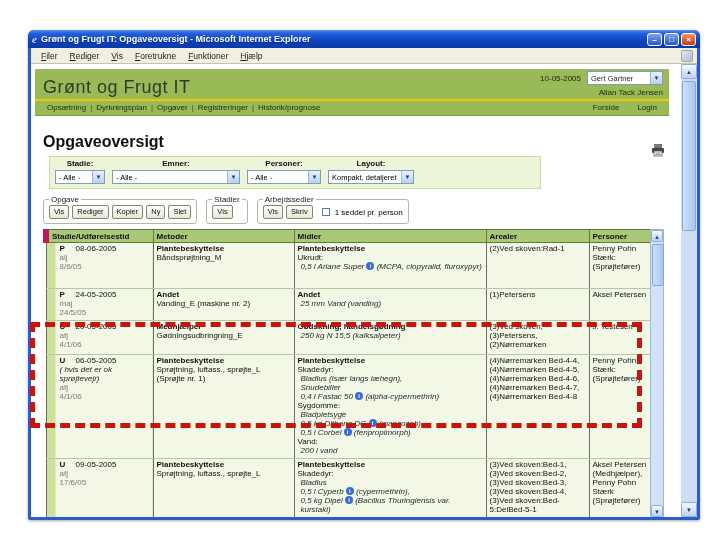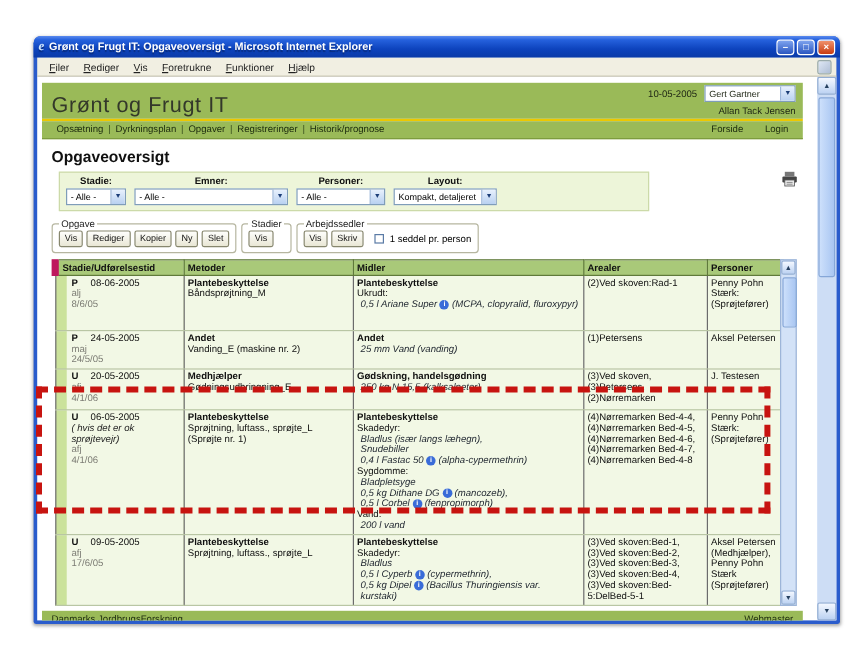--- a/index.html
+++ b/index.html
@@ -50,21 +50,21 @@
   .ph-right { margin-left:auto; text-align:right; font-size:8px; color:#1d2413; }
   .ph-right-row1 { display:flex; align-items:center; gap:6px; justify-content:flex-end; }
   .user-name { margin-top:3px; padding-bottom:2px; }
   .yellow-line { height:2px; background:#ecc800; }
   .nav-row { display:flex; background:#9aba58; font-size:8px; color:#1c2a0e; padding:2px 8px 3px;
              border-bottom:1px solid #7d9c3e; }
   .nav-link { padding:0 4px; white-space:nowrap; }
   .nav-sep { color:#39501d; }
   .nav-right { margin-left:auto; display:flex; gap:10px;align-items:flex-end; }
 
-  .page-title { font-size:13px; font-weight:bold; color:#101010; margin:7px 0 5px 8px; }
+  .page-title { font-size:16px; font-weight:bold; color:#101010; margin:17px 0 5px 8px; }
   .print-icon { position:absolute; right:4px; top:74px; }
 
   
   .filter-panel { margin-left:14px; width:492px; background:#edf5d9; border:1px solid #ccdaa9;
                   display:flex; gap:7px; padding:2px 5px 4px; font-size:8px; }
   .fgroup { display:flex; flex-direction:column; align-items:center; }
   .fgroup > .flabel { font-weight:bold; color:#101010; margin-bottom:2px; white-space:nowrap; }
   .fcontrols { display:flex; align-items:center; gap:2px; }
   .xp-select { display:flex; align-items:center; border:1px solid #7f9db9; background:#fff; height:14px; overflow:hidden; }
   .xp-select .txt { padding:0 3px; white-space:nowrap; overflow:hidden; font-size:7.5px; }
@@ -72,21 +72,21 @@
                       background:linear-gradient(180deg,#e8f1fd,#b9d1f1); border-left:1px solid #9cb6da;
                       color:#1c3e78; font-size:6px; }
   .xp-input { border:1px solid #7f9db9; height:12px; width:34px; font-size:7.5px; padding:0 2px;
               font-family:"Liberation Sans", sans-serif; }
   .inline-b { font-weight:bold; }
   .xp-btn { border:1px solid #87876e; background:linear-gradient(180deg,#fefefc,#e9e7d5);
             border-radius:2px; font-size:7.5px; height:14px; padding:0 4px; color:#111;
             font-family:"Liberation Sans", sans-serif; line-height:1; }
 
   
-  .fieldset-row { display:flex; gap:4px; margin:6px 0 5px 8px; align-items:flex-end; }
+  .fieldset-row { display:flex; gap:9px; margin:6px 0 5px 8px; align-items:flex-end; }
   fieldset.xp-group { border:1px solid #b6b6a0; border-radius:3px; margin:0; padding:1px 5px 4px; }
   fieldset.xp-group legend { font-size:8px; color:#222; padding:0 2px; }
   .btn-row { display:flex; gap:3px; align-items:center; }
   .chk { width:8px; height:8px; border:1px solid #5a7ba6; background:#fff; display:inline-block; margin:0 2px 0 6px; }
   .chk-label { font-size:8px; }
 
   
   .table-wrap { position:relative; margin-left:8px; width:621px; }
   table.tasks { border-collapse:collapse; width:606px; table-layout:fixed; font-size:8px; color:#101010; }
   table.tasks th { background:#a9c979; border:1px solid #5f7a3a; border-left:none; text-align:left;

